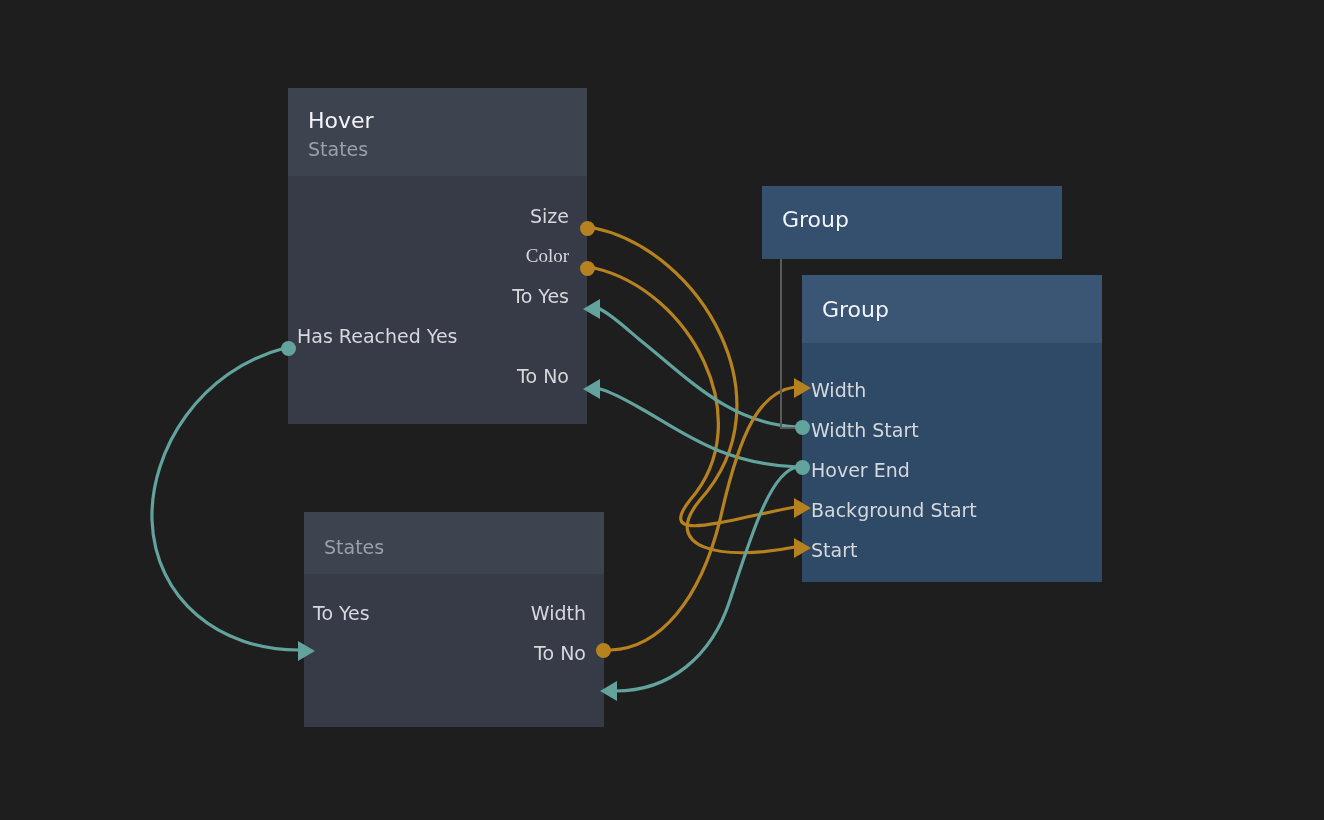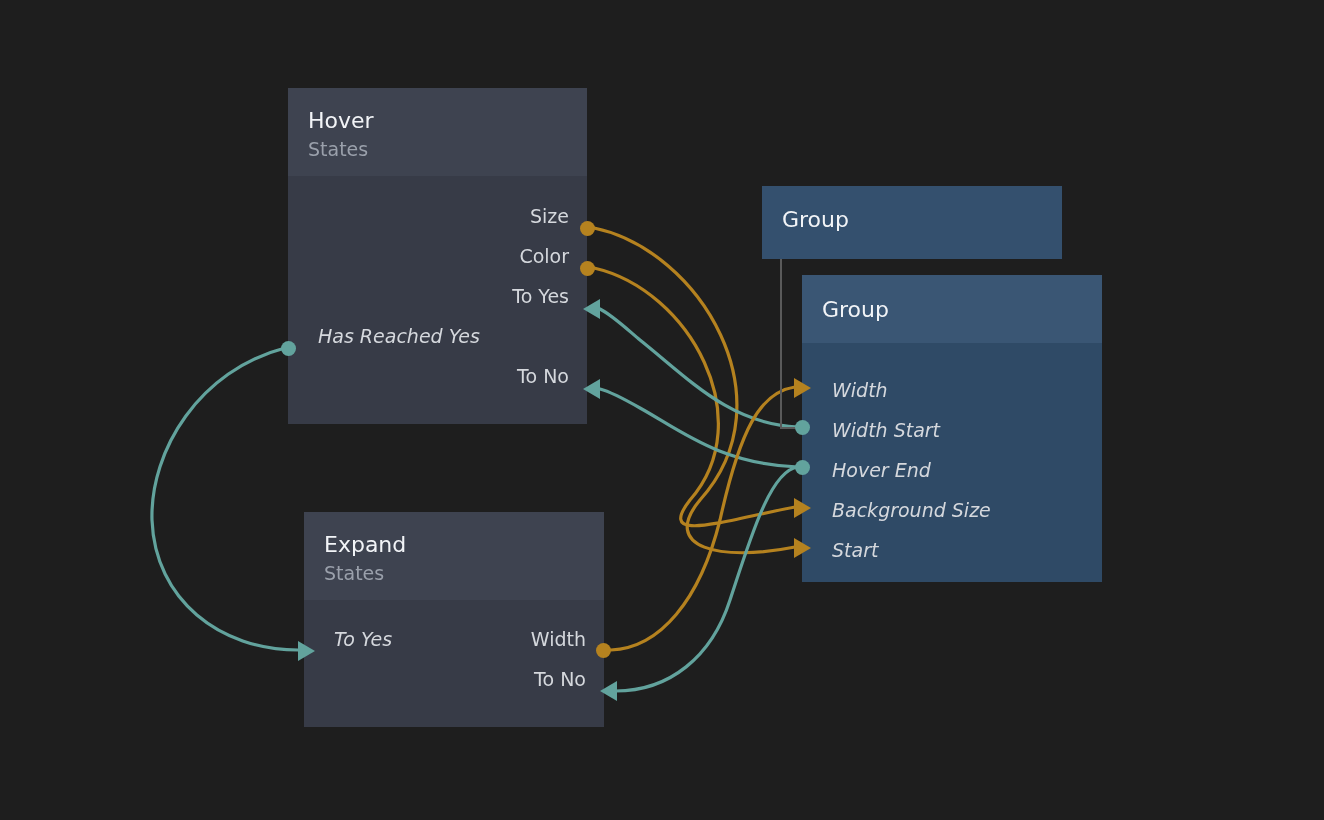--- a/index.html
+++ b/index.html
@@ -97,21 +97,21 @@
     height: 26px;
     display: flex;
     align-items: center;
     white-space: nowrap;
   }
   .port-label {
     font-size: 19px;
     color: #d5d8dd;
     line-height: 26px;
   }
-  .port-left  { left: 30px; font-style: italic;  }
+  .port-left  { left: 9px;  }
   .port-right { right: 18px; }
 
   
   .marker {
     position: absolute;
     z-index: 3;
     pointer-events: none;
   }
   .dot {
     width: 15px;
@@ -173,21 +173,21 @@
 
   <div class="node node-state" style="left:288px; top:88px; width:299px; height:336px;">
     <div class="node-head">
       <div class="node-title">Hover</div>
       <div class="node-subtitle">States</div>
     </div>
     <div class="node-body">
       <div class="port port-right" style="top:27px;justify-content:flex-end;">
         <span class="port-label">Size</span>
       </div>
-      <div class="port port-right" style="top:67px;">
+      <div class="port port-right" style="top:67px;font-family:Liberation Serif, serif;">
         <span class="port-label">Color</span>
       </div>
       <div class="port port-right" style="top:107px;">
         <span class="port-label">To Yes</span>
       </div>
       <div class="port port-left" style="top:147px;">
         <span class="port-label">Has Reached Yes</span>
       </div>
       <div class="port port-right" style="top:187px;">
         <span class="port-label">To No</span>
@@ -196,21 +196,20 @@
   </div>
 
   <div class="marker dot dot-orange" style="left:580px; top:221px;"></div>
   <div class="marker dot dot-orange" style="left:580px; top:261px;"></div>
   <div class="marker arrow arrow-left" style="left:583px; top:299px;"></div>
   <div class="marker dot dot-teal" style="left:281px; top:341px;"></div>
   <div class="marker arrow arrow-left" style="left:583px; top:379px;"></div>
 
   <div class="node node-state" style="left:304px; top:512px; width:300px; height:215px;">
     <div class="node-head">
-      <div class="node-title">Expand</div>
       <div class="node-subtitle">States</div>
     </div>
     <div class="node-body">
       <div class="port port-left" style="top:26px;">
         <span class="port-label">To Yes</span>
       </div>
       <div class="port port-right" style="top:26px;">
         <span class="port-label">Width</span>
       </div>
       <div class="port port-right" style="top:66px;">
@@ -238,21 +237,21 @@
       <div class="port port-left" style="top:34px;">
         <span class="port-label">Width</span>
       </div>
       <div class="port port-left" style="top:74px;">
         <span class="port-label">Width Start</span>
       </div>
       <div class="port port-left" style="top:114px;">
         <span class="port-label">Hover End</span>
       </div>
       <div class="port port-left" style="top:154px;">
-        <span class="port-label">Background Size</span>
+        <span class="port-label">Background Start</span>
       </div>
       <div class="port port-left" style="top:194px;">
         <span class="port-label">Start</span>
       </div>
     </div>
   </div>
 
   <div class="marker arrow arrow-right-orange" style="left:794px; top:378px;"></div>
   <div class="marker dot dot-teal" style="left:795px; top:420px;"></div>
   <div class="marker dot dot-teal" style="left:795px; top:460px;"></div>

